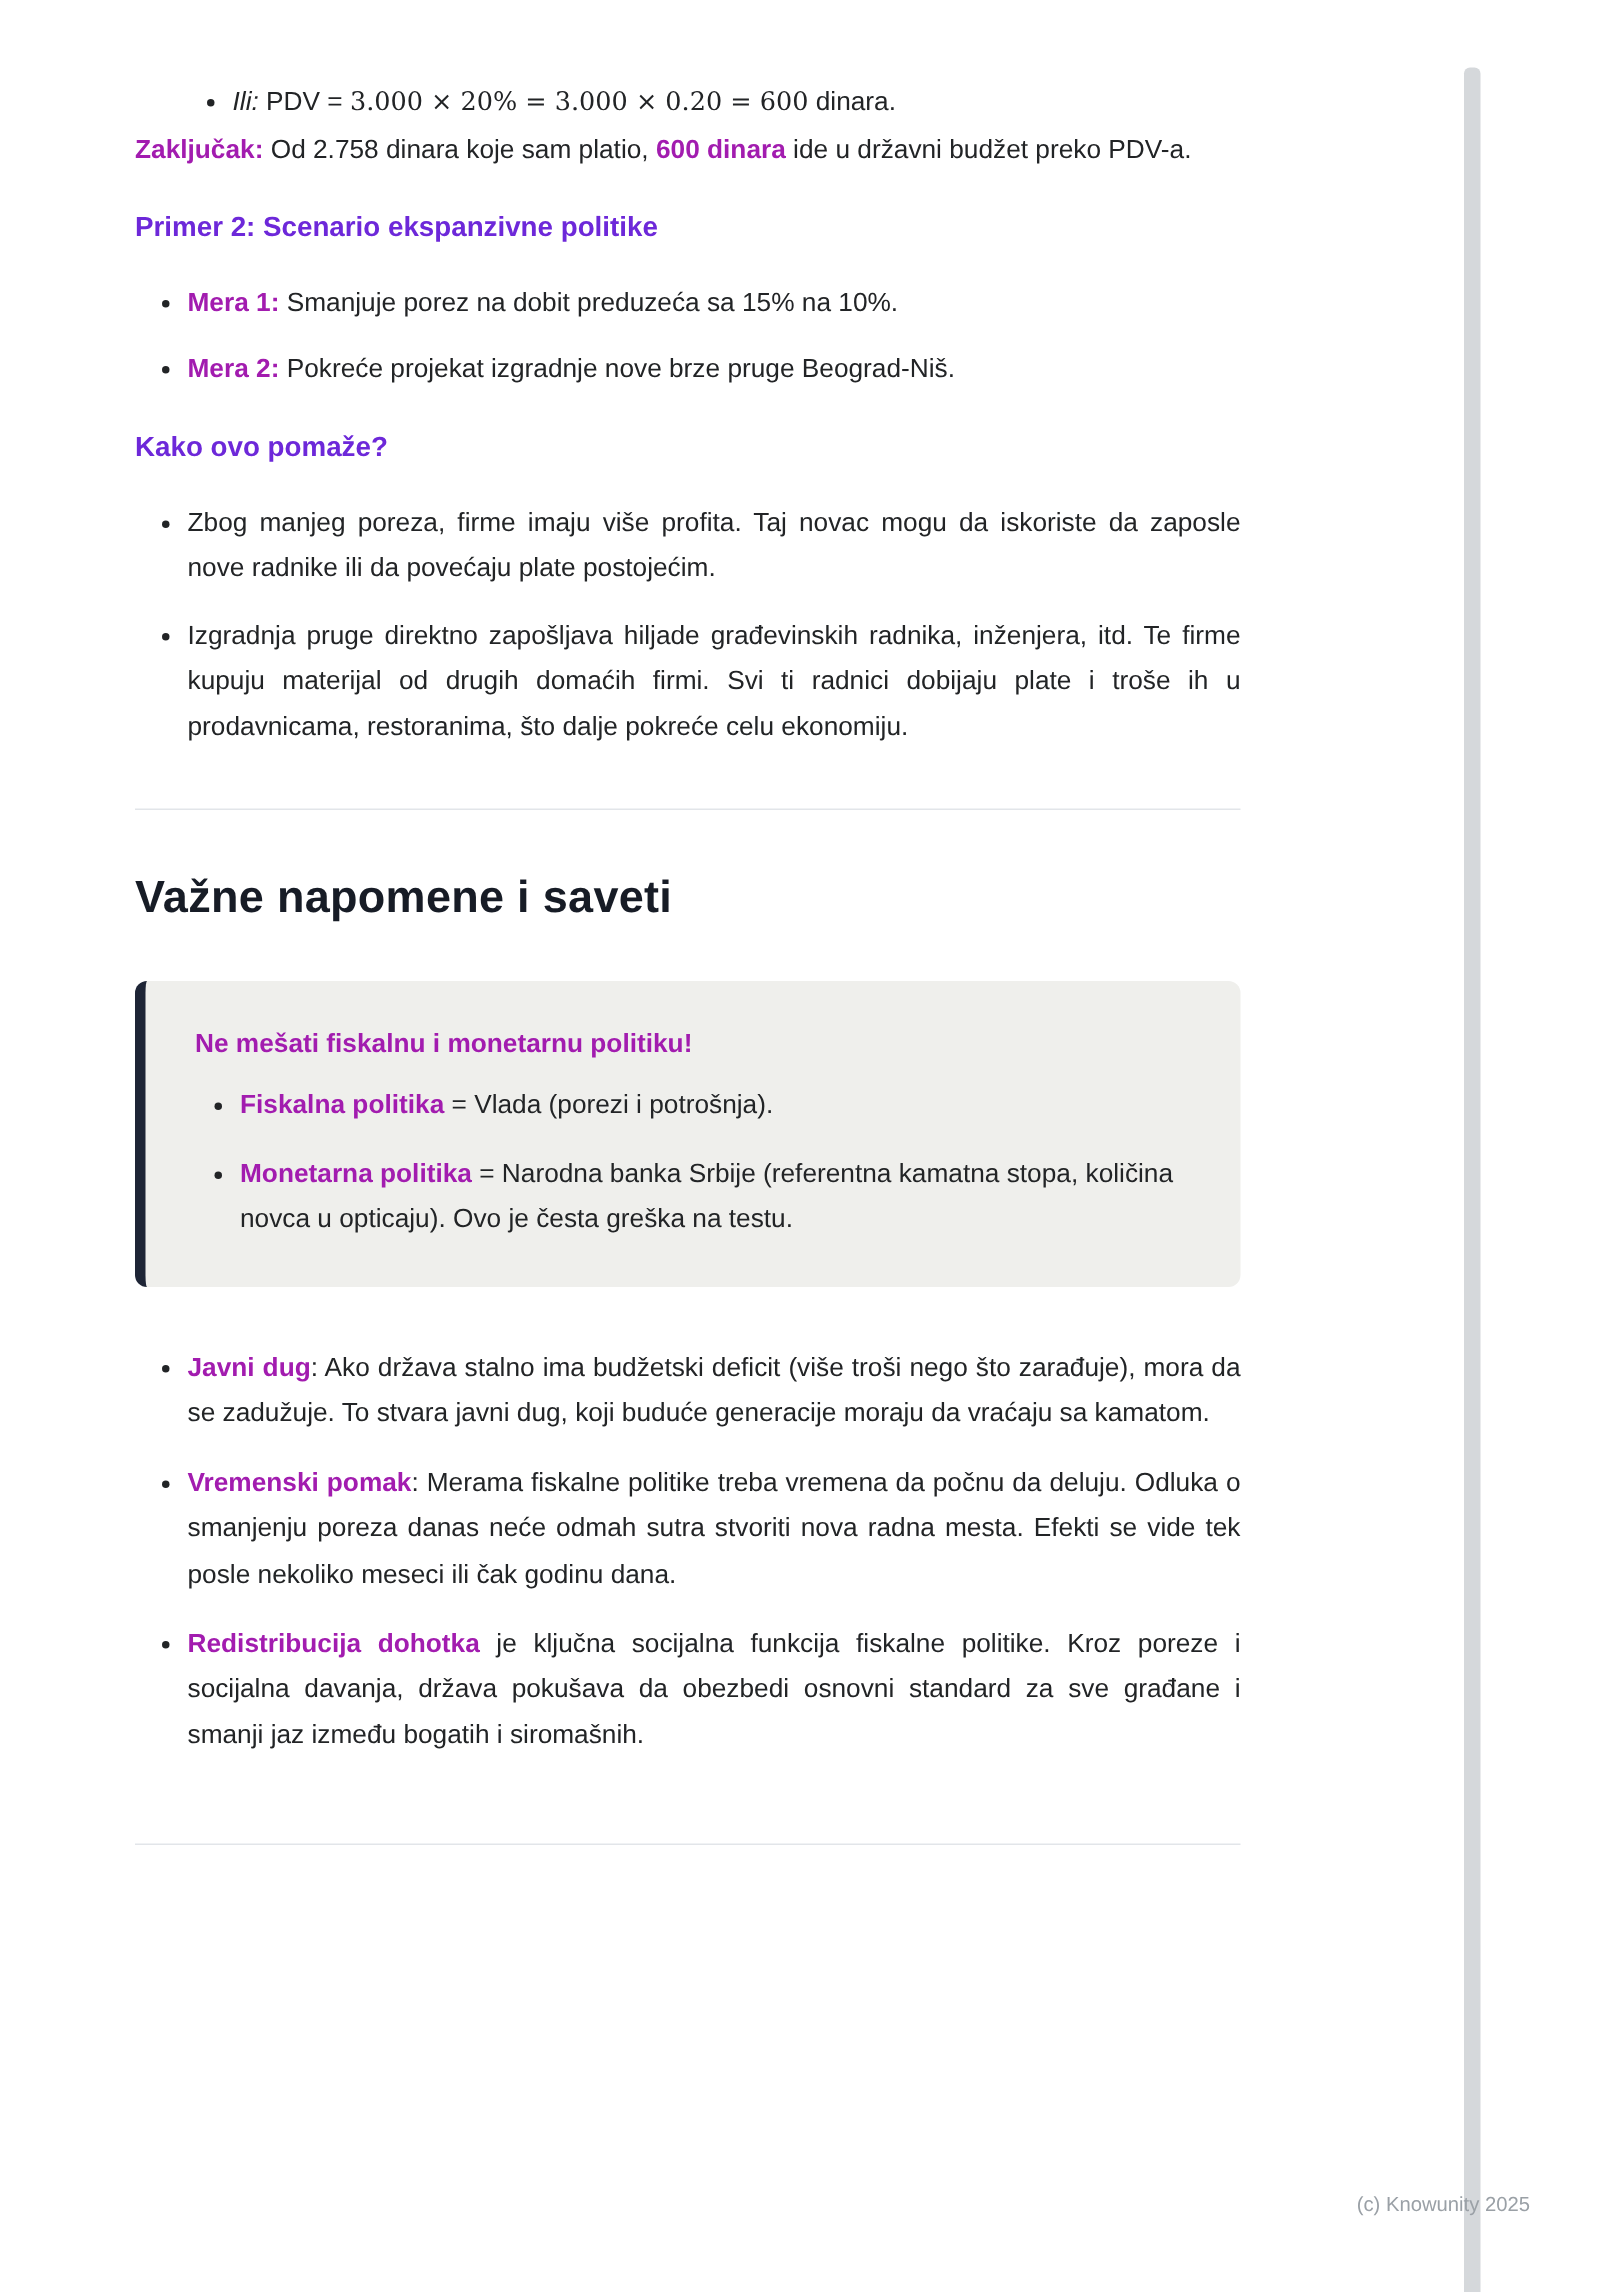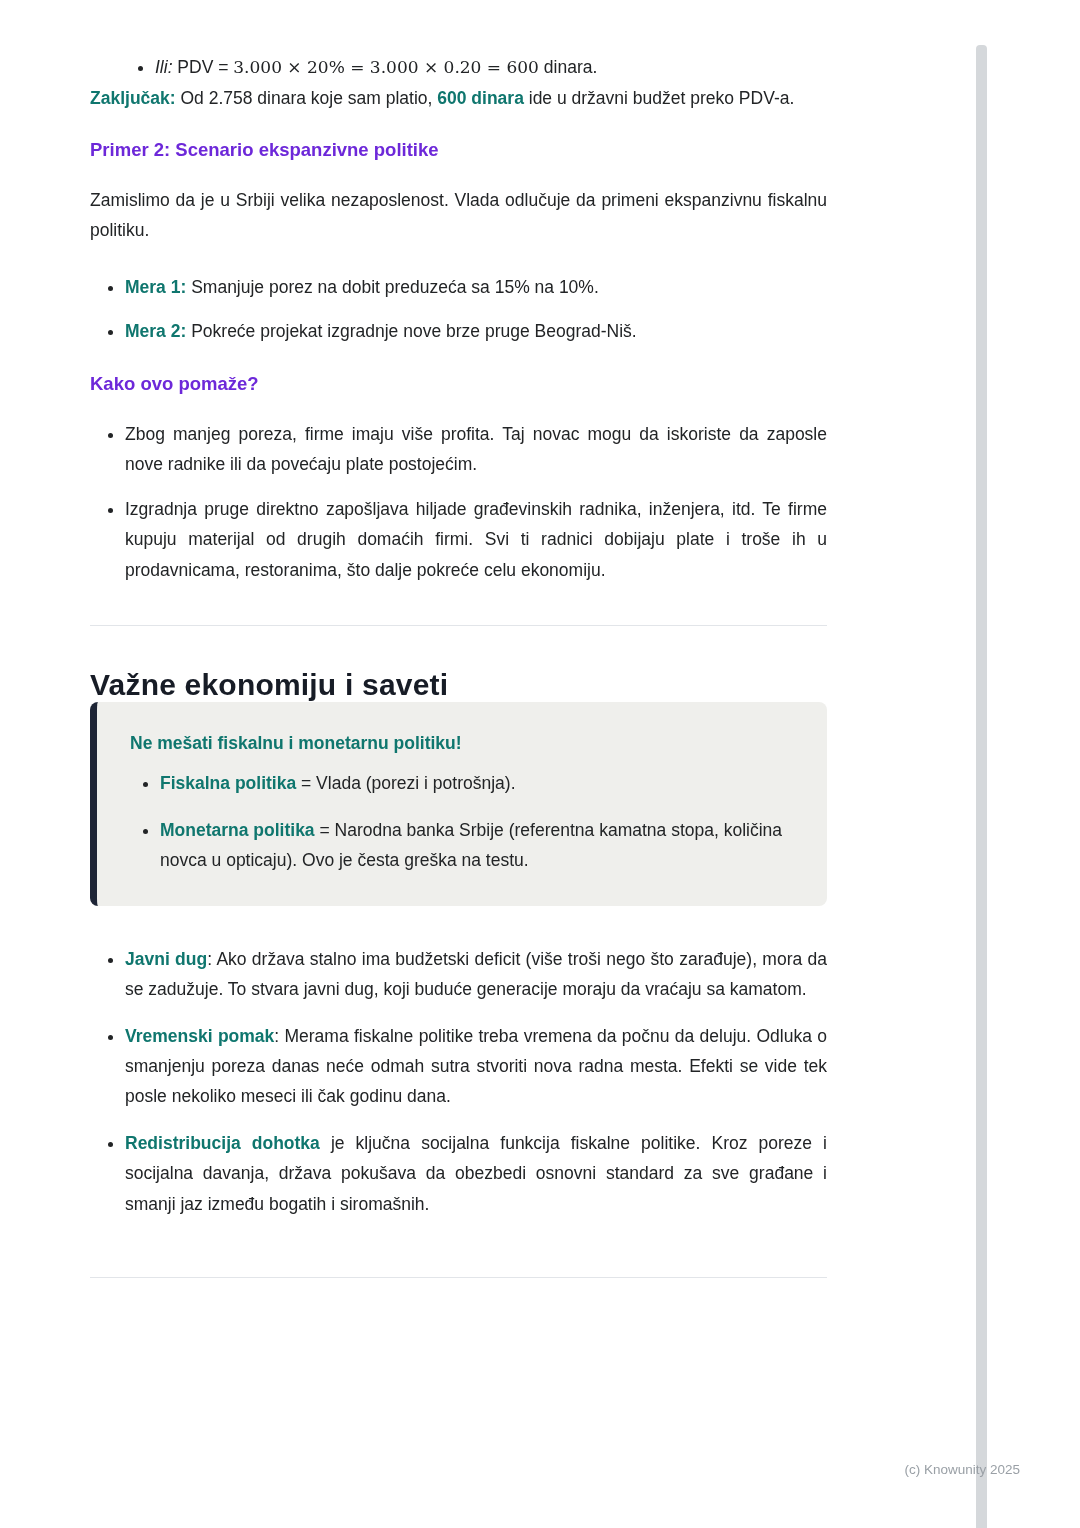--- a/index.html
+++ b/index.html
@@ -10,21 +10,21 @@
     font-family:"Liberation Sans", sans-serif;
     color:#222426;
     position:relative;
     overflow:hidden;
   }
   .page {
     position:absolute; left:90px; top:52px; width:737px;
   }
   p, li { font-size:17.5px; line-height:1.74; margin:0; }
   .just { text-align:justify; }
-  strong { font-weight:700; color:#0f766e; }
+  strong { font-weight:700; color:#a21caf; }
   em.it { font-style:italic; }
   .math { font-family:"DejaVu Serif", serif; font-size:17px; }
 
   ul.blist { margin:0; padding-left:35px; list-style:disc outside; }
   ul.blist li { margin-bottom:14px; }
   ul.blist li:last-child { margin-bottom:0; }
   ul.nested { padding-left:65px; }
   ul.nested li { margin-bottom:0; }
   li::marker { color:#222426; }
 
@@ -39,20 +39,21 @@
   hr.divider {
     border:none; border-top:1px solid #e2e5e9;
     margin:40px 0 0 0; width:737px;
   }
   h2.big {
     font-size:30px; font-weight:700; color:#171c26;
     margin:42px 0 0 0; letter-spacing:0.2px;
   }
 
   .callout {
+    margin-top:38px;
     background:#efefec;
     border-left:7px solid #1e2536;
     border-radius:8px;
     padding:26px 30px 30px 33px;
   }
   .callout-title { font-size:17.5px; margin:0 0 10px 0; }
   ul.callout-list { padding-left:30px; }
   ul.callout-list li { margin-bottom:16px; }
   ul.callout-list li:last-child { margin-bottom:0; }
 
@@ -77,37 +78,36 @@
 <div class="page">
 
   <ul class="blist nested">
     <li><em class="it">Ili:</em><span> PDV = </span><span class="math">3.000 × 20% = 3.000 × 0.20 = 600</span><span> dinara.</span></li>
   </ul>
 
   <p class="body-par just"><strong>Zaključak:</strong><span> Od 2.758 dinara koje sam platio, </span><strong>600 dinara</strong><span> ide u državni budžet preko PDV-a.</span></p>
 
   <h3>Primer 2: Scenario ekspanzivne politike</h3>
 
-  <p class="body-par just">Zamislimo da je u Srbiji velika nezaposlenost. Vlada odlučuje da primeni ekspanzivnu fiskalnu politiku.</p>
 
   <ul class="blist mere">
     <li><strong>Mera 1:</strong><span> Smanjuje porez na dobit preduzeća sa 15% na 10%.</span></li>
     <li><strong>Mera 2:</strong><span> Pokreće projekat izgradnje nove brze pruge Beograd-Niš.</span></li>
   </ul>
 
   <h3>Kako ovo pomaže?</h3>
 
   <ul class="blist kako">
     <li class="just">Zbog manjeg poreza, firme imaju više profita. Taj novac mogu da iskoriste da zaposle nove radnike ili da povećaju plate postojećim.</li>
     <li class="just">Izgradnja pruge direktno zapošljava hiljade građevinskih radnika, inženjera, itd. Te firme kupuju materijal od drugih domaćih firmi. Svi ti radnici dobijaju plate i troše ih u prodavnicama, restoranima, što dalje pokreće celu ekonomiju.</li>
   </ul>
 
   <hr class="divider">
 
-  <h2 class="big">Važne ekonomiju i saveti</h2>
+  <h2 class="big">Važne napomene i saveti</h2>
 
   <div class="callout">
     <p class="callout-title"><strong>Ne mešati fiskalnu i monetarnu politiku!</strong></p>
     <ul class="blist callout-list">
       <li><strong>Fiskalna politika</strong><span> = Vlada (porezi i potrošnja).</span></li>
       <li><strong>Monetarna politika</strong><span> = Narodna banka Srbije (referentna kamatna stopa, količina novca u opticaju). Ovo je česta greška na testu.</span></li>
     </ul>
   </div>
 
   <ul class="blist notes">

